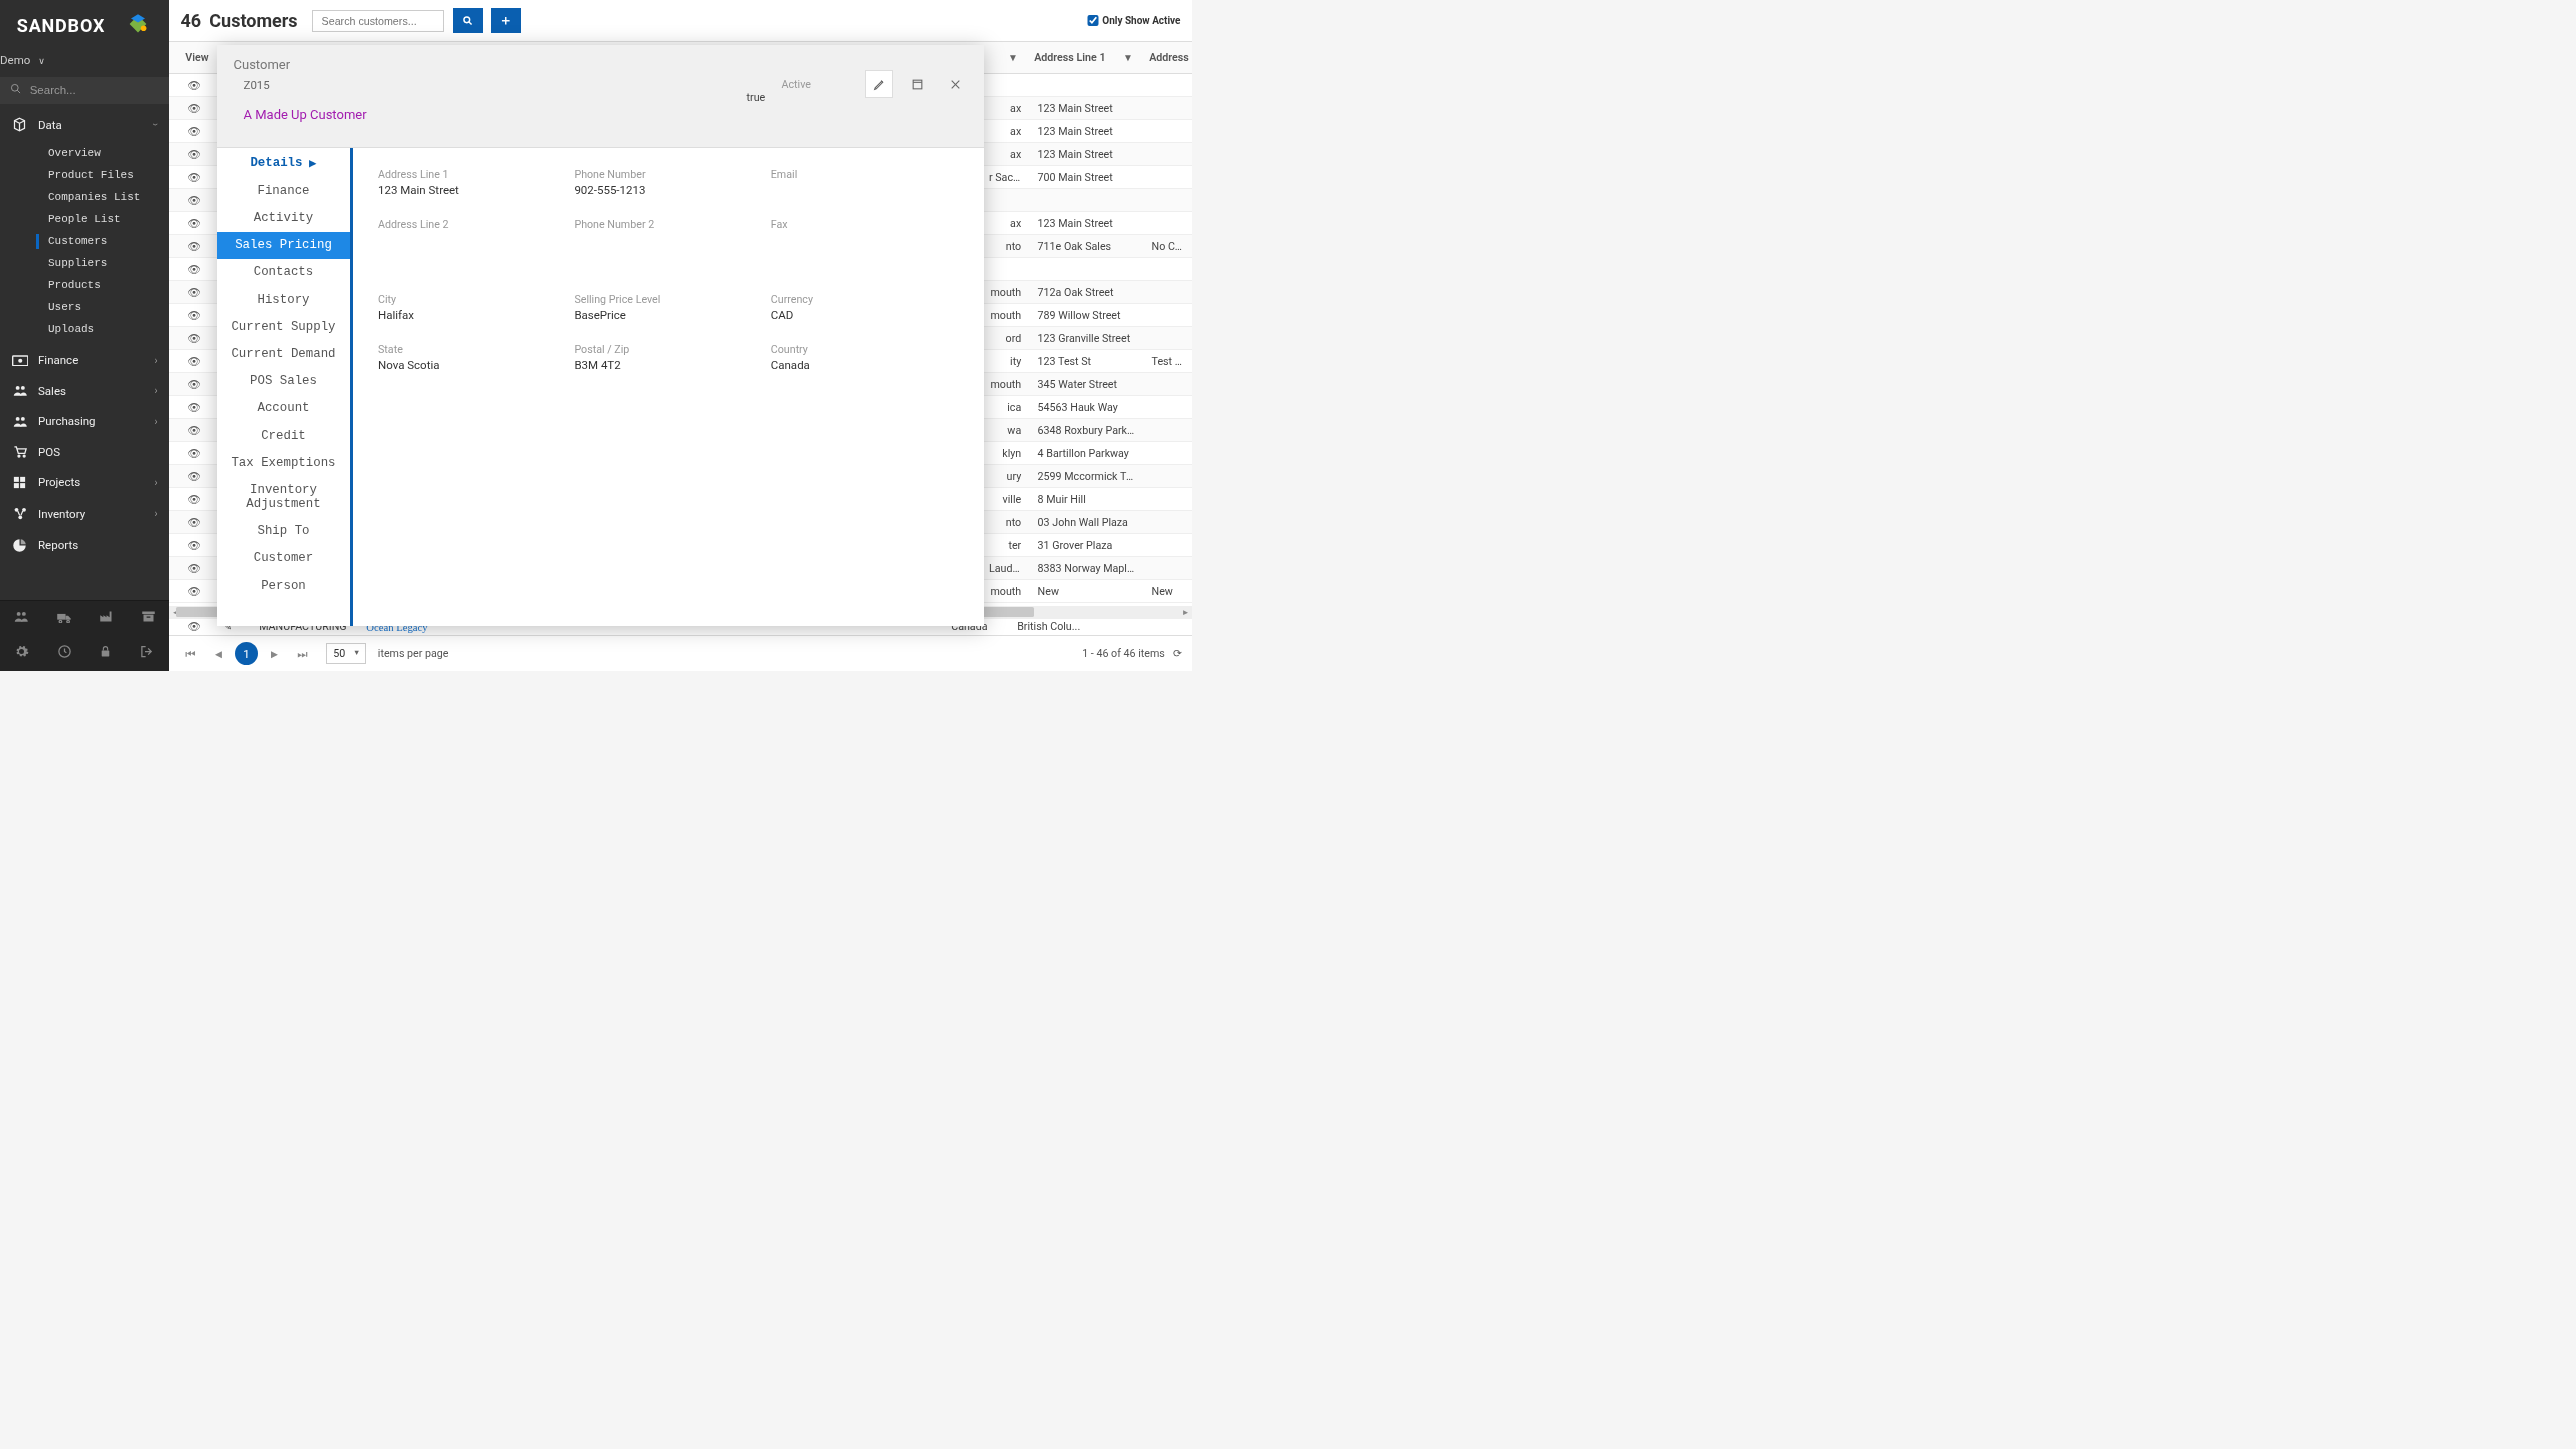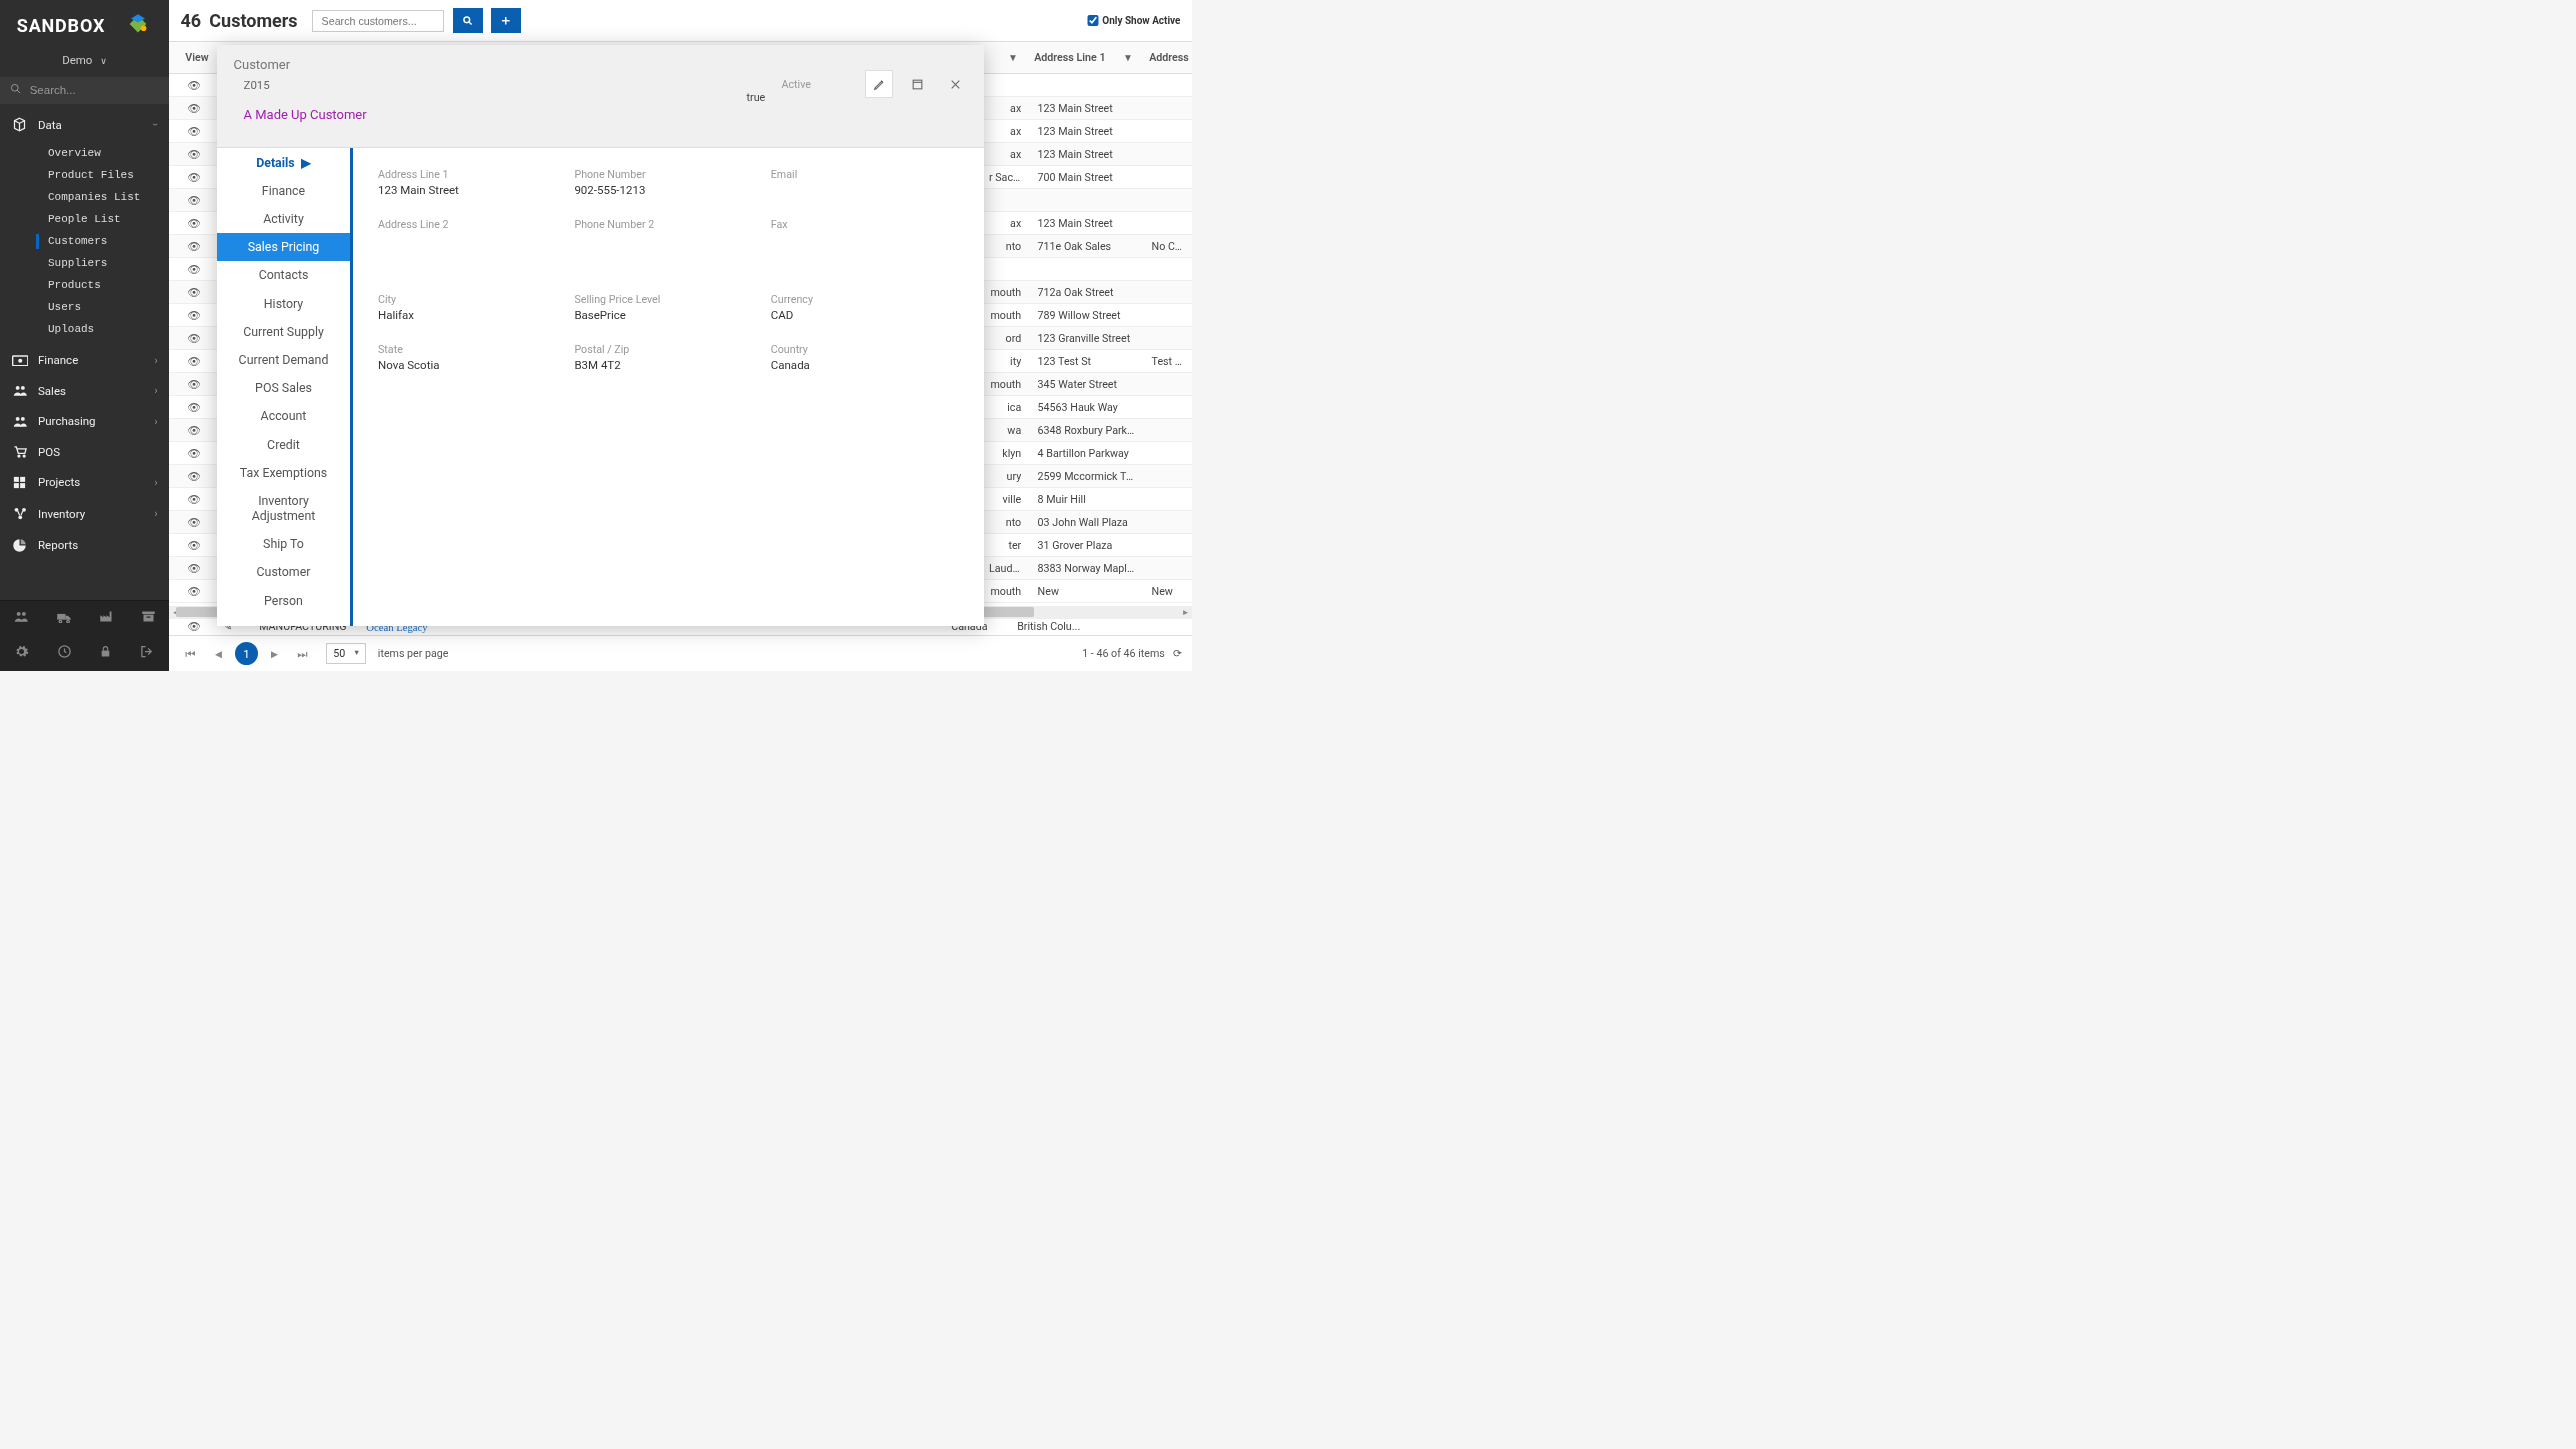--- a/index.html
+++ b/index.html
@@ -33,21 +33,20 @@
   gap: 19px;
 }
 .logo-text {
   color: #fff;
   font-weight: bold;
   font-size: 18px;
   letter-spacing: 0.8px;
 }
 .logo-icon svg { width: 28px; height: 28px; }
 .tenant-row {
-  text-align: center;
   padding: 5px 0 10px 0;
   color: #ccc;
   font-size: 11.5px;
   cursor: pointer;
 }
 .tenant-row .chev { margin-left: 5px; font-size: 9px; }
 .sidebar-search {
   background: #3a3a3a;
   display: flex;
   align-items: center;
@@ -273,20 +272,21 @@
   border-right: 3.3px solid #0a5fb0;
   overflow-y: auto;
   background: #fff;
 }
 .ptab {
   padding: 6.6px 11.5px;
   text-align: center;
   color: #555;
   font-size: 12.4px;
   cursor: pointer;
+  font-family: Liberation Mono, monospace;
 }
 .ptab.details { color: #0a5fb0; font-weight: bold; display: flex; align-items: center; justify-content: center; gap: 6.6px; }
 .ptab.active { background: #1e88e5; color: #fff; }
 .panel-detail {
   flex: 1;
   padding: 20px 25px;
   overflow-y: auto;
 }
 .detail-grid {
   display: grid;

